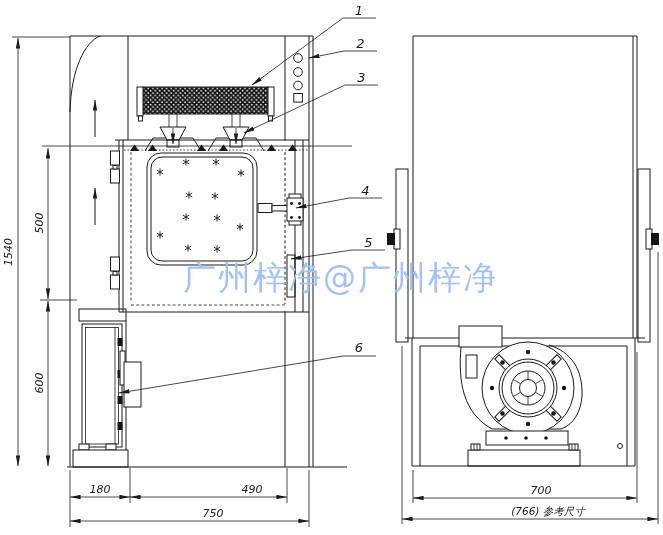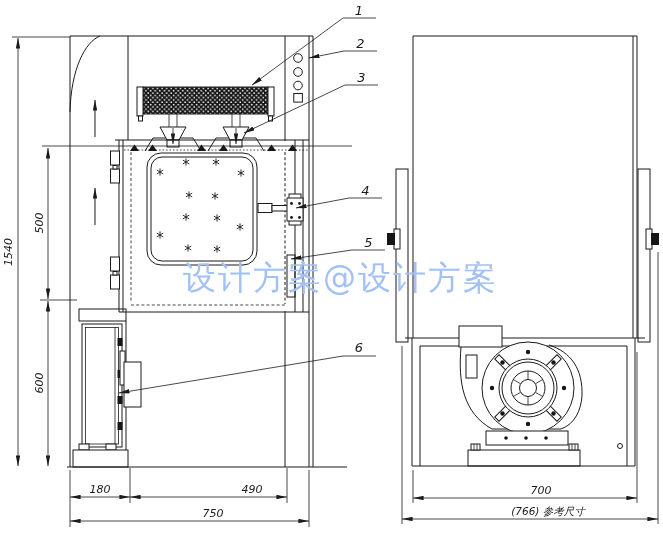--- a/index.html
+++ b/index.html
@@ -299,15 +299,15 @@
 
       <line class="lnt" x1="413" y1="498" x2="637" y2="498" marker-start="url(#ahs)" marker-end="url(#ah)"></line>
       <text class="dim" x="541" y="494" text-anchor="middle">700</text>
 
       <line class="lnt" x1="402" y1="519" x2="658" y2="519" marker-start="url(#ahs)" marker-end="url(#ah)"></line>
       <text class="dimcn" x="548" y="515" text-anchor="middle">(766) 参考尺寸</text>
     </g>
   </g>
 </svg>
 
-<div id="watermark">设计方案@设计方案</div>
+<div id="watermark">广州梓净@广州梓净</div>
 
 </div>
 
 </body></html>

